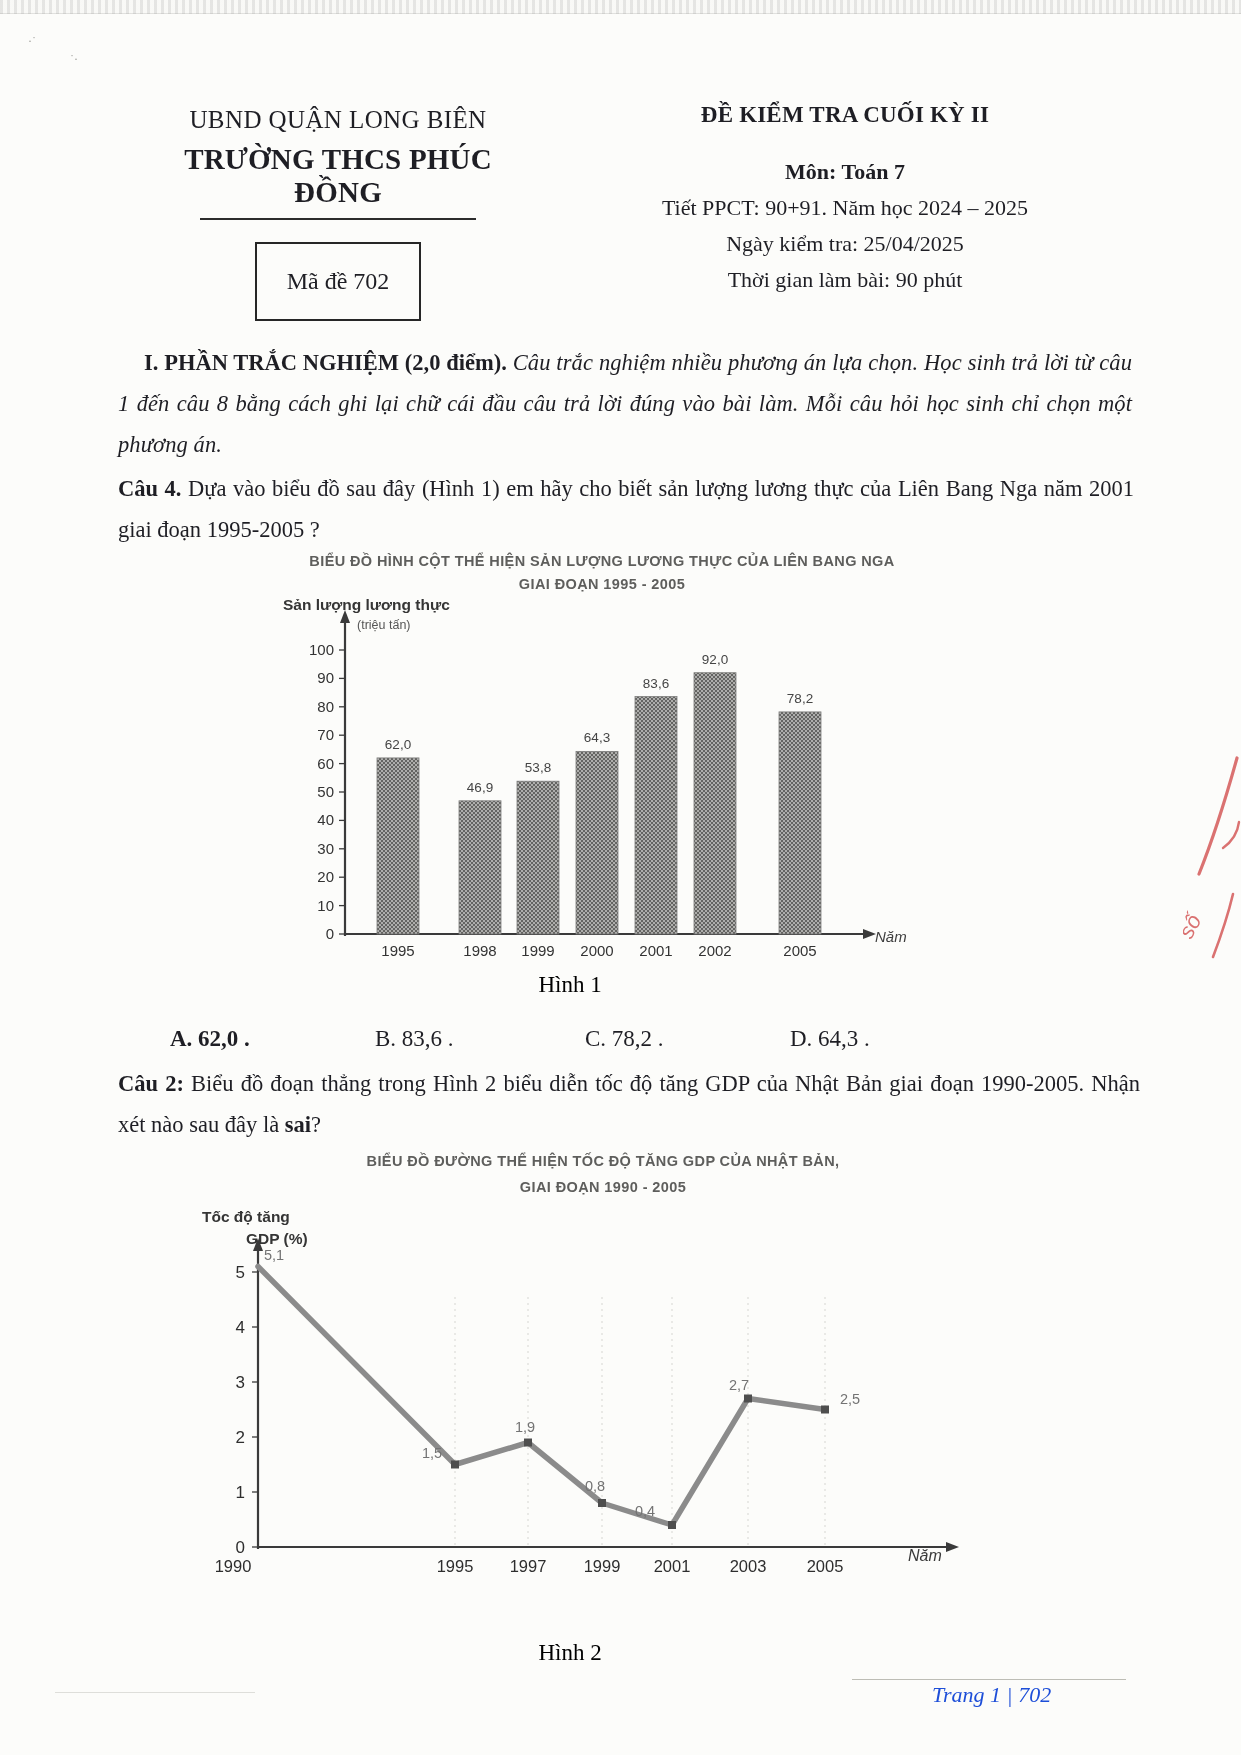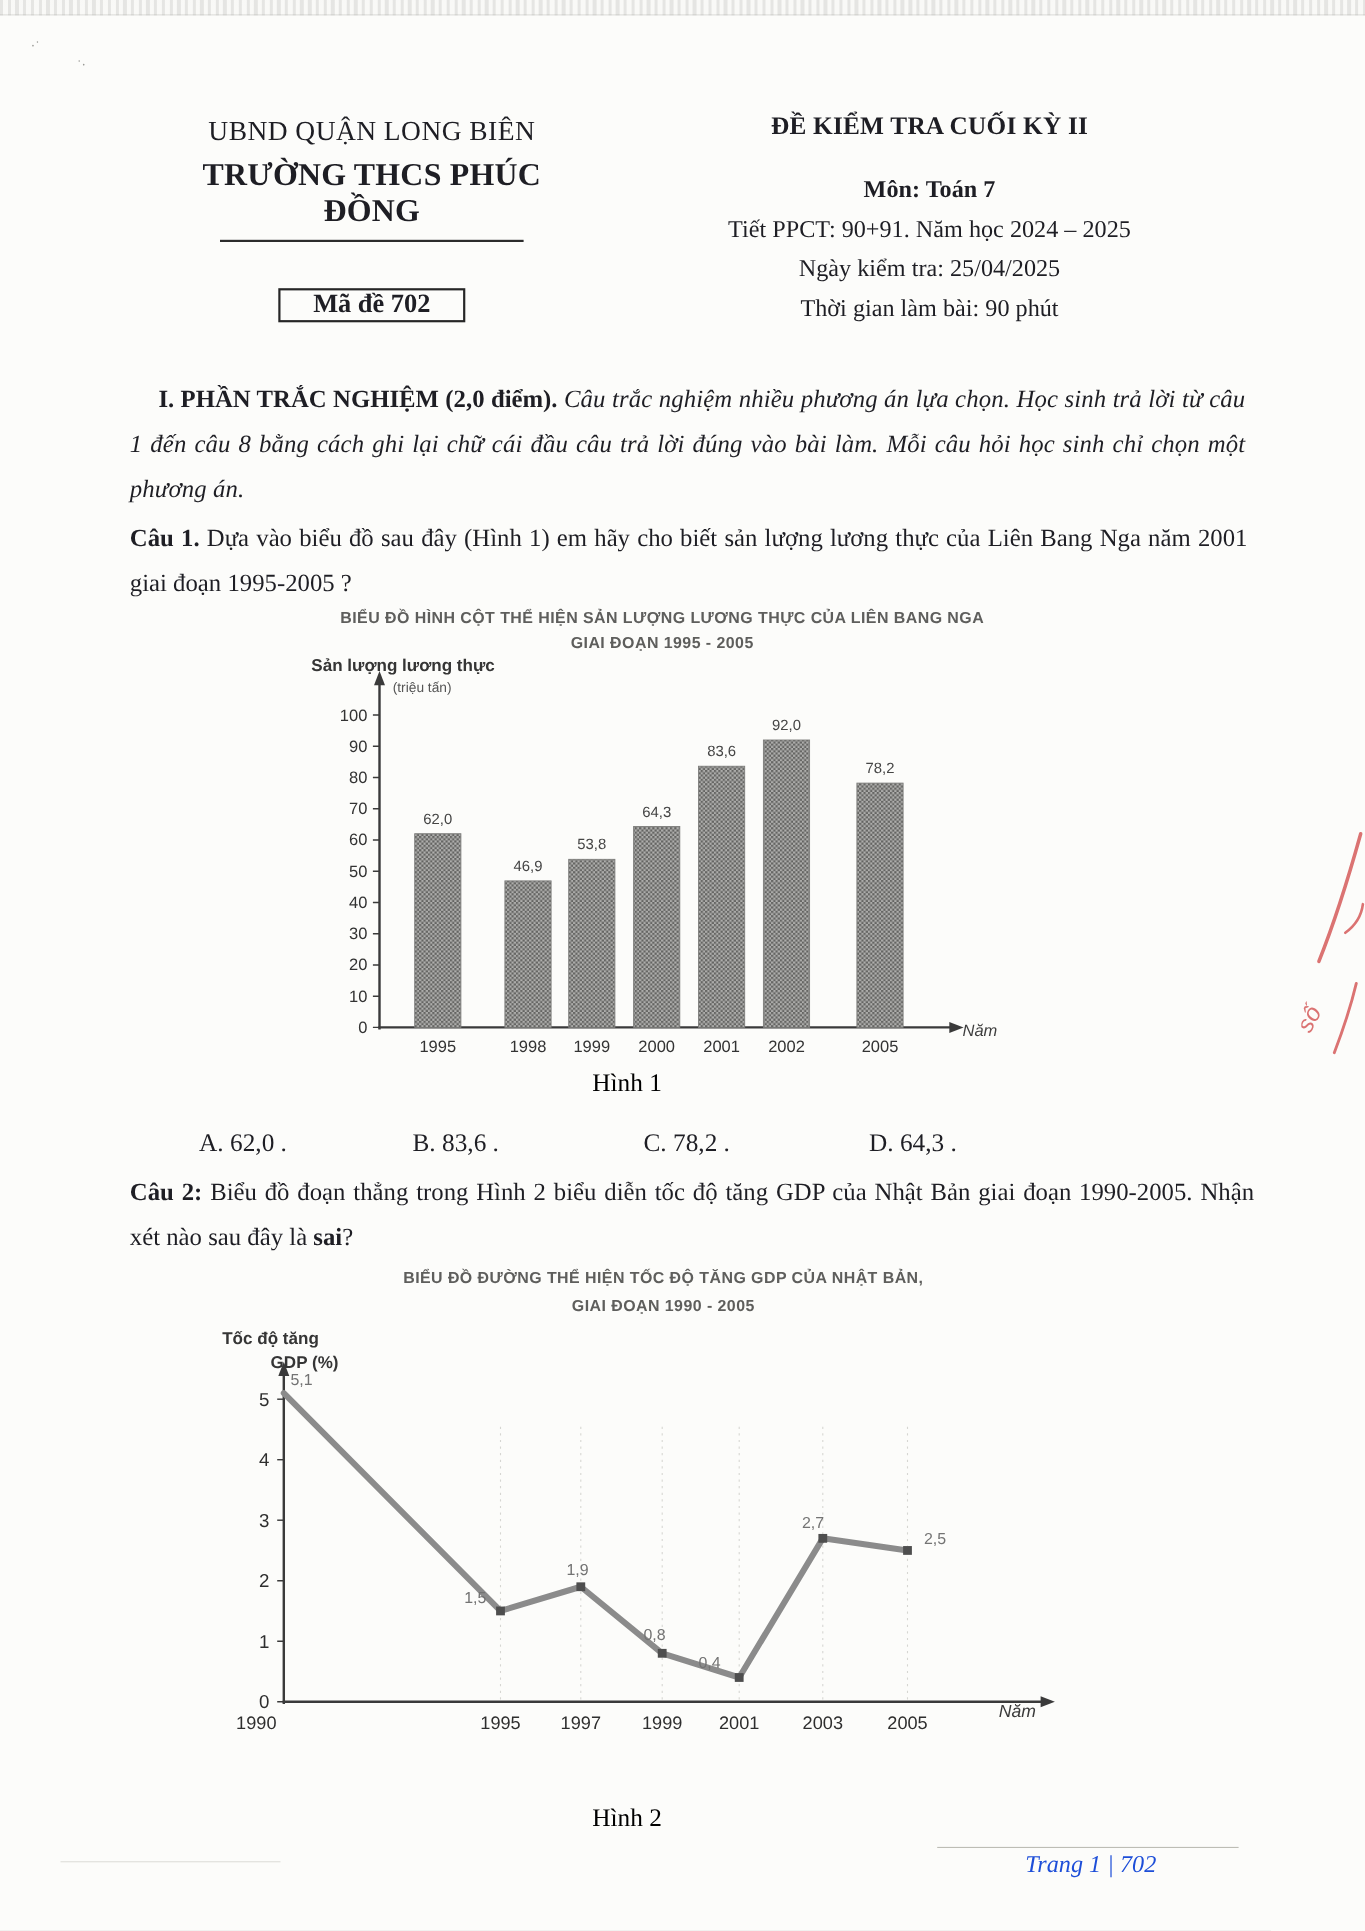--- a/index.html
+++ b/index.html
@@ -13,37 +13,37 @@
     background:repeating-linear-gradient(90deg, rgba(110,110,105,.16) 0 3px, rgba(190,190,185,.05) 3px 7px);
     border-bottom:1px solid rgba(140,140,135,.22);
   }
   .speck { position:absolute; color:#9a9a96; font-size:12px; }
 
   
   .header-left { position:absolute; top:106px; left:148px; width:380px; text-align:center; }
   .hl1 { font-size:25px; letter-spacing:.4px; }
   .hl2 { font-size:29px; font-weight:bold; margin-top:9px; letter-spacing:.2px; }
   .hl-rule { width:276px; border-top:2px solid #2c2c2c; margin:9px auto 0; }
-  .code-box { display:inline-block; margin-top:24px; border:2px solid #262626; padding:0 30px; font-size:24px; font-weight:bold; }
+  .code-box { display:inline-block; margin-top:4px; border:2px solid #262626; padding:24px 30px; font-size:24px; font-weight:normal; }
 
   .header-right { position:absolute; top:102px; left:598px; width:494px; text-align:center; }
   .hr-title { font-size:23px; font-weight:bold; letter-spacing:.2px; }
   .hr-line { font-size:22px; margin-top:10px; }
   .hr-bold { font-weight:bold;margin-top:31px; }
 
   
   .para { position:absolute; font-size:22.5px; line-height:41px; margin:0; }
   .intro { top:342px; left:118px; width:1014px; text-align:justify; text-indent:26px; }
   .intro i { letter-spacing:.1px; }
   .q1 { top:468px; left:118px; width:1016px; text-align:justify; }
   .q2 { top:1063px; left:118px; width:1022px; text-align:justify; }
 
   .options1 { position:absolute; top:1026px; left:0; width:1241px; height:40px; font-size:23px; }
   .options1 span { position:absolute; top:0; }
-  .optA { left:181px; } .optB { left:375px; } .optC { left:585px; } .optD { left:790px; }
+  .optA { left:170px;font-weight:bold; } .optB { left:375px; } .optC { left:585px; } .optD { left:790px; }
 
   .caption { position:absolute; font-size:23px; color:#000000; text-align:center; width:200px; }
   .cap1 { top:972px; left:470px; }
   .cap2 { top:1640px; left:470px; }
 
   
   .fig1 { position:absolute; top:540px; left:265px; width:665px; height:460px; margin:0; }
   .fig2 { position:absolute; top:1146px; left:168px; width:810px; height:470px; margin:0; }
   svg { display:block; }
 
@@ -89,21 +89,21 @@
   <div class="header-right">
     <div class="hr-title">ĐỀ KIỂM TRA CUỐI KỲ II</div>
     <div class="hr-line hr-bold">Môn: Toán 7</div>
     <div class="hr-line">Tiết PPCT: 90+91. Năm học 2024 – 2025</div>
     <div class="hr-line">Ngày kiểm tra: 25/04/2025</div>
     <div class="hr-line">Thời gian làm bài: 90 phút</div>
   </div>
 
   <p class="para intro"><b>I. PHẦN TRẮC NGHIỆM (2,0 điểm).</b> <i>Câu trắc nghiệm nhiều phương án lựa chọn. Học sinh trả lời từ câu 1 đến câu 8 bằng cách ghi lại chữ cái đầu câu trả lời đúng vào bài làm. Mỗi câu hỏi học sinh chỉ chọn một phương án.</i></p>
 
-  <p class="para q1"><b>Câu 1.</b> <span>Dựa vào biểu đồ sau đây (Hình 1) em hãy cho biết sản lượng lương thực của Liên Bang Nga năm 2001 giai đoạn 1995-2005 ?</span></p>
+  <p class="para q1"><b>Câu 4.</b> <span>Dựa vào biểu đồ sau đây (Hình 1) em hãy cho biết sản lượng lương thực của Liên Bang Nga năm 2001 giai đoạn 1995-2005 ?</span></p>
 
   <figure class="fig1">
     <svg id="bar-svg" width="665" height="460" viewBox="0 0 665 460">
       <defs>
         <pattern id="hatch" width="4" height="4" patternUnits="userSpaceOnUse">
           <rect width="4" height="4" fill="#aeaeac"></rect>
           <rect width="2" height="2" fill="#646462"></rect>
           <rect x="2" y="2" width="2" height="2" fill="#646462"></rect>
         </pattern>
       </defs>

